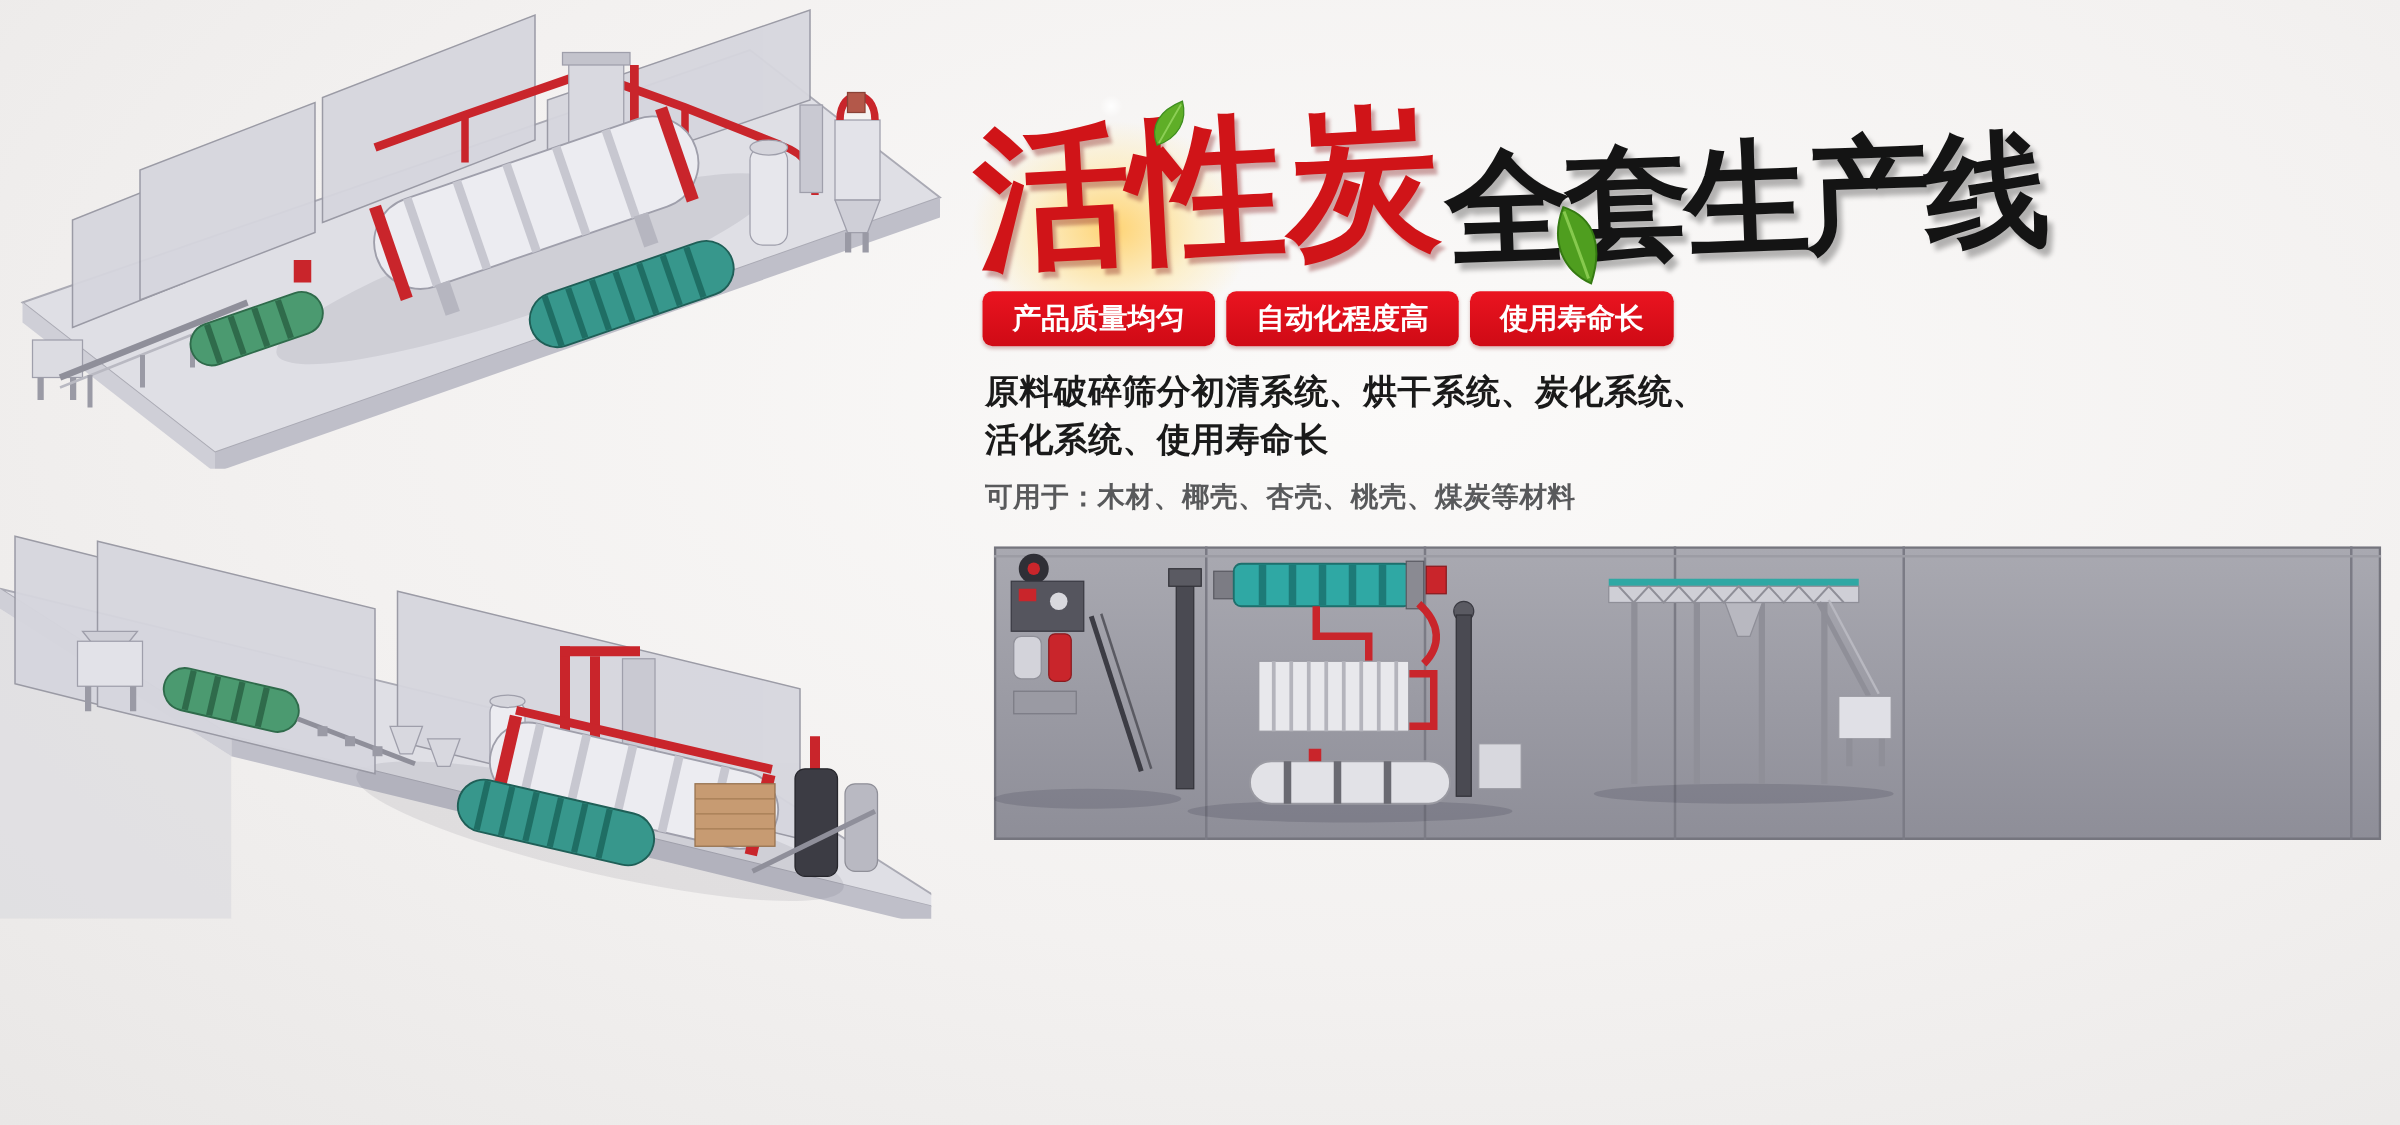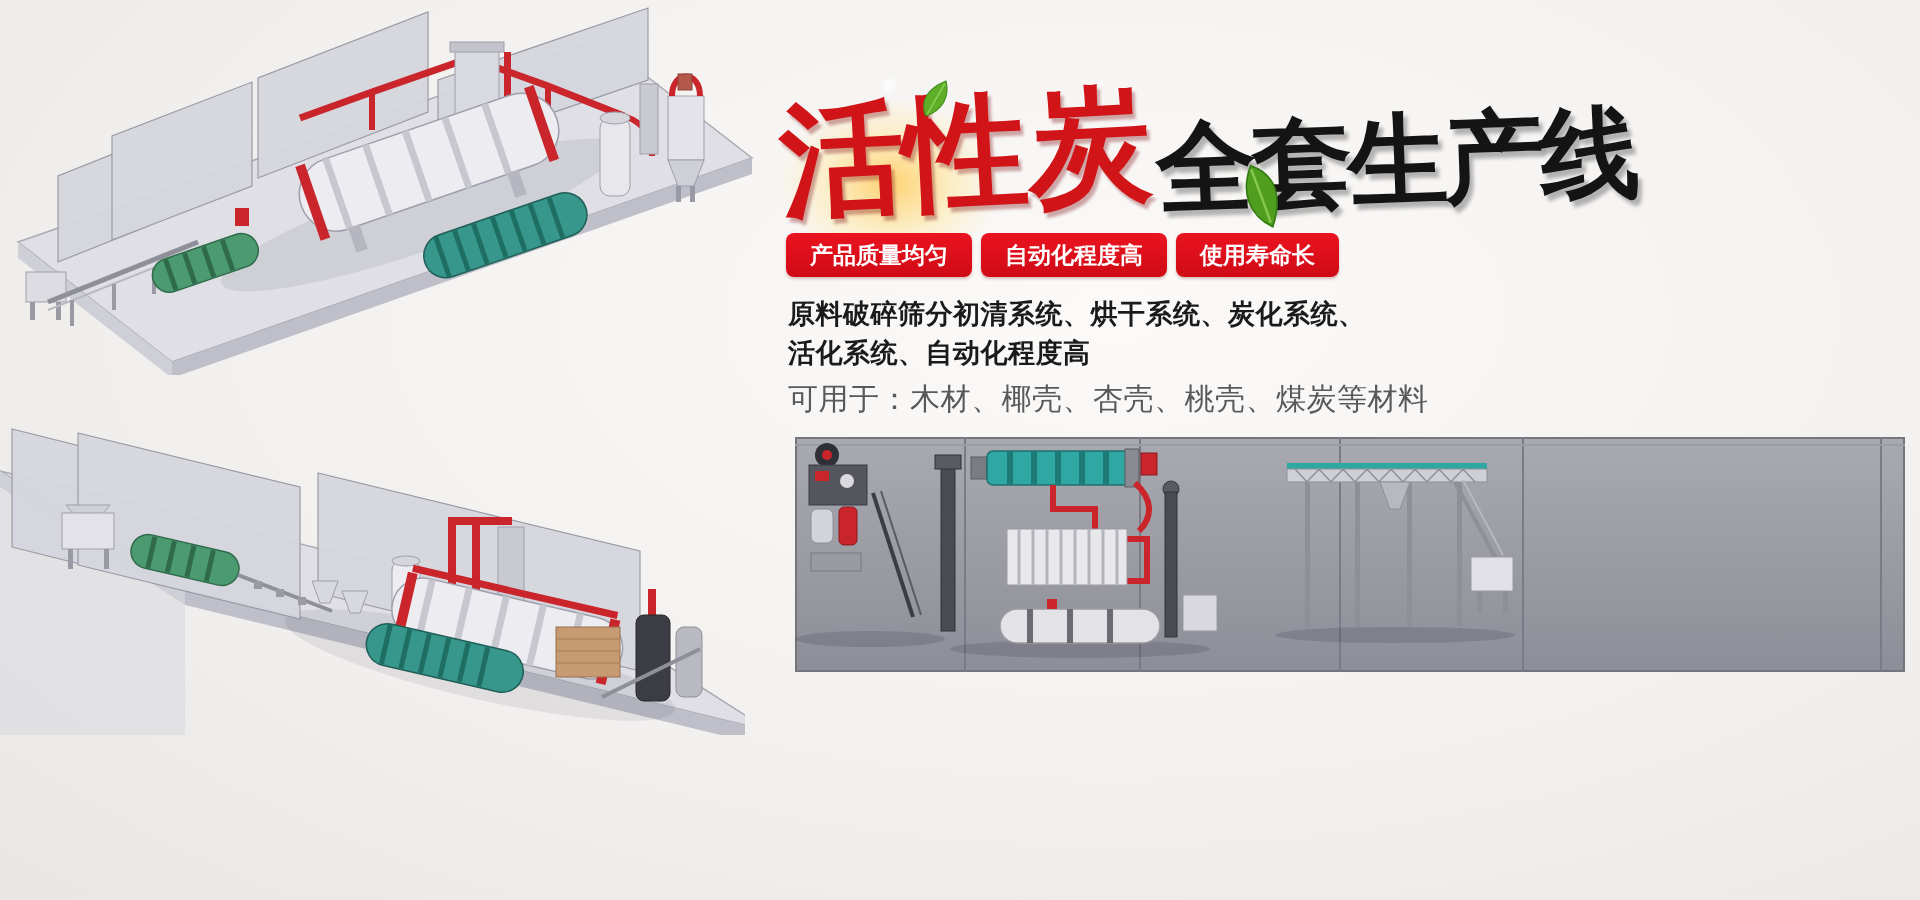--- a/index.html
+++ b/index.html
@@ -45,21 +45,21 @@
   .badge{
     height:44px;line-height:44px;padding:0 24px;border-radius:8px;
     background:linear-gradient(#ea1420,#cf0a15);
     color:#ffffff;font-size:23px;font-weight:bold;
     box-shadow:0 2px 3px rgba(120,10,10,.25);
   }
 
   
   .desc{position:absolute;left:788px;top:294px;z-index:4;}
   .desc-bold{margin:0;font-size:27px;line-height:39px;font-weight:bold;color:#1a1a1a;letter-spacing:0.5px;}
-  .desc-gray{margin:9px 0 0 0;font-size:30px;line-height:36px;font-weight:400;color:#58595b;letter-spacing:0.5px;}
+  .desc-gray{margin:9px 0 0 0;font-size:22px;line-height:36px;font-weight:700;color:#58595b;letter-spacing:0.5px;}
 
   
   .panorama{position:absolute;left:795px;top:437px;width:1110px;height:235px;}
   .panorama svg{width:100%;height:100%;display:block;}
 </style>
 </head>
 <body>
 
 <div class="page">
 
@@ -262,21 +262,21 @@
   </div>
 
   <div class="badges">
     <span class="badge">产品质量均匀</span>
     <span class="badge">自动化程度高</span>
     <span class="badge">使用寿命长</span>
   </div>
 
   <div class="desc">
     <p class="desc-bold">原料破碎筛分初清系统、烘干系统、炭化系统、</p>
-    <p class="desc-bold">活化系统、自动化程度高</p>
+    <p class="desc-bold">活化系统、使用寿命长</p>
     <p class="desc-gray">可用于：木材、椰壳、杏壳、桃壳、煤炭等材料</p>
   </div>
 
   <div class="panorama">
     <svg viewBox="0 0 1110 235" preserveAspectRatio="none">
       <defs>
         <linearGradient id="wallg" x1="0" y1="0" x2="0" y2="1">
           <stop offset="0" stop-color="#a9a9b1"></stop>
           <stop offset="1" stop-color="#8e8e98"></stop>
         </linearGradient>

